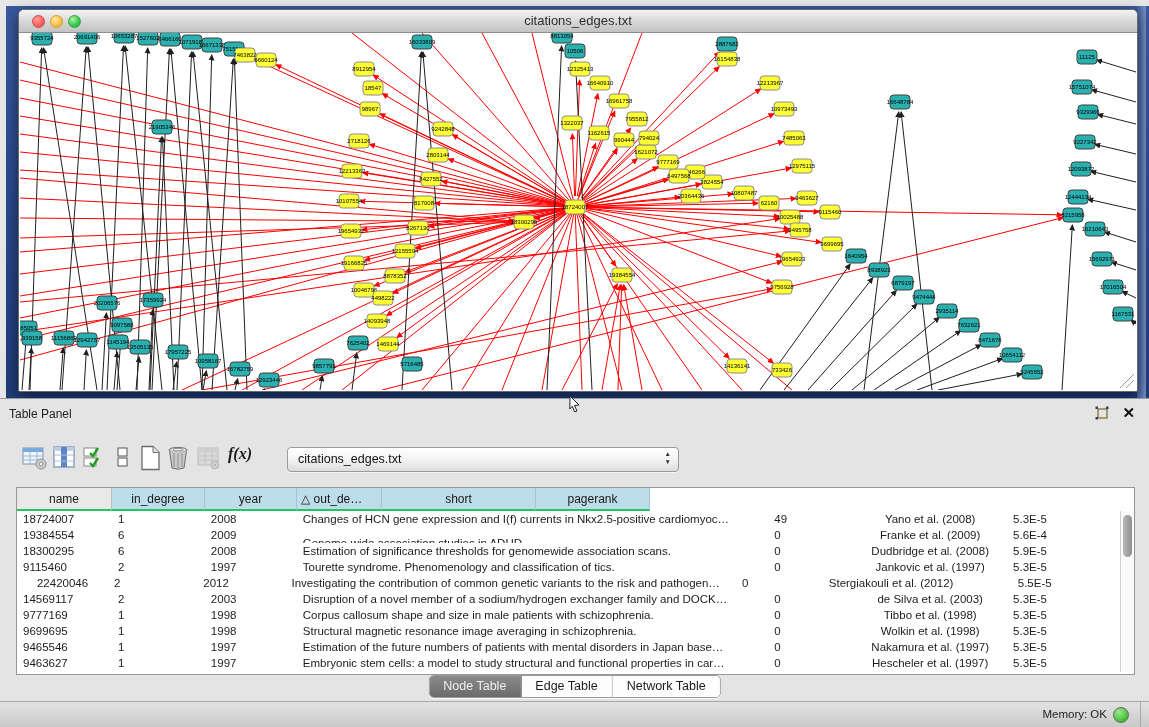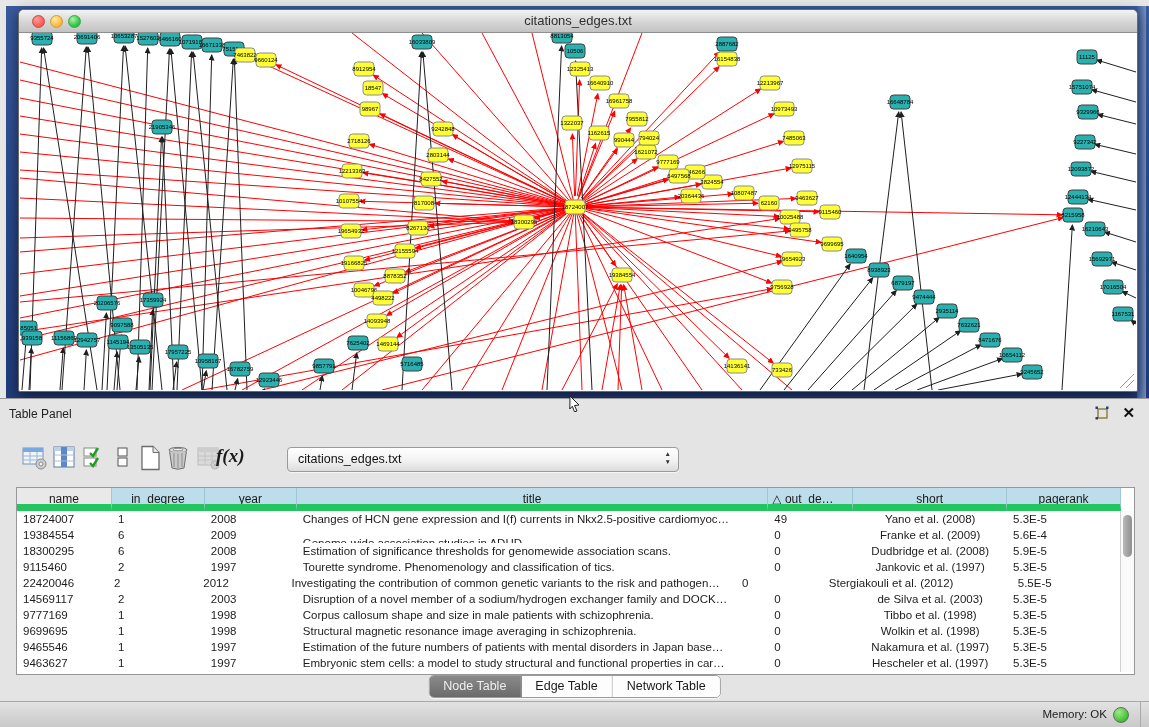--- a/index.html
+++ b/index.html
@@ -64,21 +64,21 @@
   }
   .combo .combo-text{position:absolute;left:10px;top:4px;font-size:12.5px;color:#111;}
   .combo .stepper{position:absolute;right:7px;top:2px;font-size:6.5px;line-height:1.2;color:#333;text-align:center;}
   
   .grid-wrap{position:absolute;left:16px;top:88px;width:1117px;height:186px;
     border:1px solid #979797;background:#fff;}
   .grid{position:absolute;left:0;top:0;width:1104px;height:184px;overflow:hidden;font-size:11.5px;color:#1c1c1c;}
   .grid-header{display:flex;height:23px;line-height:23px;}
   .gh-cell{
     box-sizing:border-box;background:#bcdde9;border-right:1px solid #9fc6d4;
-    border-bottom:7px solid #22c55e;text-align:center;font-size:12px;color:#1a1a1a;
+    border-bottom:2px solid #22c55e;text-align:center;font-size:12px;color:#1a1a1a;
     overflow:hidden;white-space:nowrap;
   }
   .gh-cell.first{background:#e9e9e9;border-right:1px solid #bdbdbd;}
   .grid-row{display:flex;height:16px;line-height:16px;}
   .g-cell{box-sizing:border-box;padding:0 6px;overflow:hidden;white-space:nowrap;text-overflow:ellipsis;}
   .vscroll{position:absolute;right:0;top:23px;width:13px;height:161px;background:#fafafa;border-left:1px solid #d0d0d0;}
   .vthumb{position:absolute;left:1.5px;top:4px;width:9px;height:42px;border-radius:5px;
     background:linear-gradient(to right,#b9b9b9,#8f8f8f);}
   
   .tabs{
@@ -558,35 +558,34 @@
     </svg>
 
     <svg class="tb-icon" style="left:196px;opacity:.45" width="26" height="26">
       <rect x="2" y="3" width="20" height="17" fill="#cfcfcf" stroke="#8a8a8a"></rect>
       <rect x="2" y="3" width="20" height="4" fill="#b3b3b3"></rect>
       <path d="M2 11h20 M2 15h20 M9 7v13 M16 7v13" stroke="#9c9c9c" fill="none"></path>
       <circle cx="19" cy="20" r="4" fill="#bdbdbd" stroke="#7e7e7e"></circle>
       <path d="M17.4 18.4l3.2 3.2 M20.6 18.4l-3.2 3.2" stroke="#7e7e7e"></path>
     </svg>
 
-    <span class="tb-icon" style="left:216px;top:6px;font-family:'Liberation Serif',serif;font-style:italic;font-weight:bold;font-size:19px;color:#1a1a1a;">f(x)</span>
+    <span class="tb-icon" style="left:228px;top:6px;font-family:'Liberation Serif',serif;font-style:italic;font-weight:bold;font-size:16px;color:#1a1a1a;">f(x)</span>
 
     <div class="combo">
       <span class="combo-text">citations_edges.txt</span>
       <span class="stepper">▲<br>▼</span>
     </div>
   </div>
 
   <div class="grid-wrap">
     <div class="grid" id="grid">
         <div class="grid-header">
           <div class="gh-cell first" style="width: 95px;">name</div>
           <div class="gh-cell" style="width: 93px;">in_degree</div>
           <div class="gh-cell" style="width: 92px;">year</div>
-          <div class="gh-cell" style="width: 472px;">title</div>
           <div class="gh-cell" style="width: 85px; text-align: left; padding-left: 4px;">△ out_de…</div>
           <div class="gh-cell" style="width: 154px;">short</div>
           <div class="gh-cell" style="width: 114px;">pagerank</div>
         </div>
         <div class="grid-row">
           <div class="g-cell" style="width: 95px; text-align: left;">18724007</div>
           <div class="g-cell" style="width: 93px; text-align: left;">1</div>
           <div class="g-cell" style="width: 92px; text-align: left;">2008</div>
           <div class="g-cell" style="width: 472px; text-align: left;">Changes of HCN gene expression and I(f) currents in Nkx2.5-positive cardiomyoc…</div>
           <div class="g-cell" style="width: 85px; text-align: left;">49</div>
@@ -614,21 +613,21 @@
         <div class="grid-row">
           <div class="g-cell" style="width: 95px; text-align: left;">9115460</div>
           <div class="g-cell" style="width: 93px; text-align: left;">2</div>
           <div class="g-cell" style="width: 92px; text-align: left;">1997</div>
           <div class="g-cell" style="width: 472px; text-align: left;">Tourette syndrome. Phenomenology and classification of tics.</div>
           <div class="g-cell" style="width: 85px; text-align: left;">0</div>
           <div class="g-cell" style="width: 154px; text-align: center;">Jankovic et al. (1997)</div>
           <div class="g-cell" style="width: 114px; text-align: left;">5.3E-5</div>
         </div>
         <div class="grid-row">
-          <div class="g-cell" style="width: 95px; text-align: left;">22420046</div>
+          <div class="g-cell" style="width: 95px; text-align: center;">22420046</div>
           <div class="g-cell" style="width: 93px; text-align: left;">2</div>
           <div class="g-cell" style="width: 92px; text-align: left;">2012</div>
           <div class="g-cell" style="width: 472px; text-align: left;">Investigating the contribution of common genetic variants to the risk and pathogen…</div>
           <div class="g-cell" style="width: 85px; text-align: left;">0</div>
           <div class="g-cell" style="width: 154px; text-align: center;">Stergiakouli et al. (2012)</div>
           <div class="g-cell" style="width: 114px; text-align: left; margin-left: 47px;">5.5E-5</div>
         </div>
         <div class="grid-row">
           <div class="g-cell" style="width: 95px; text-align: left;">14569117</div>
           <div class="g-cell" style="width: 93px; text-align: left;">2</div>

